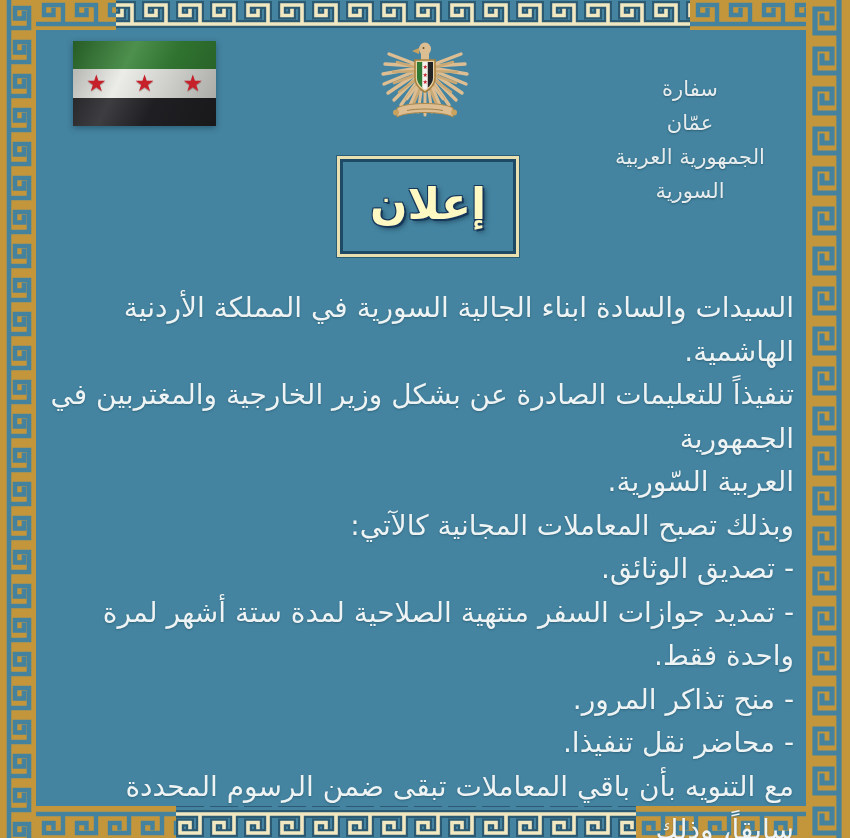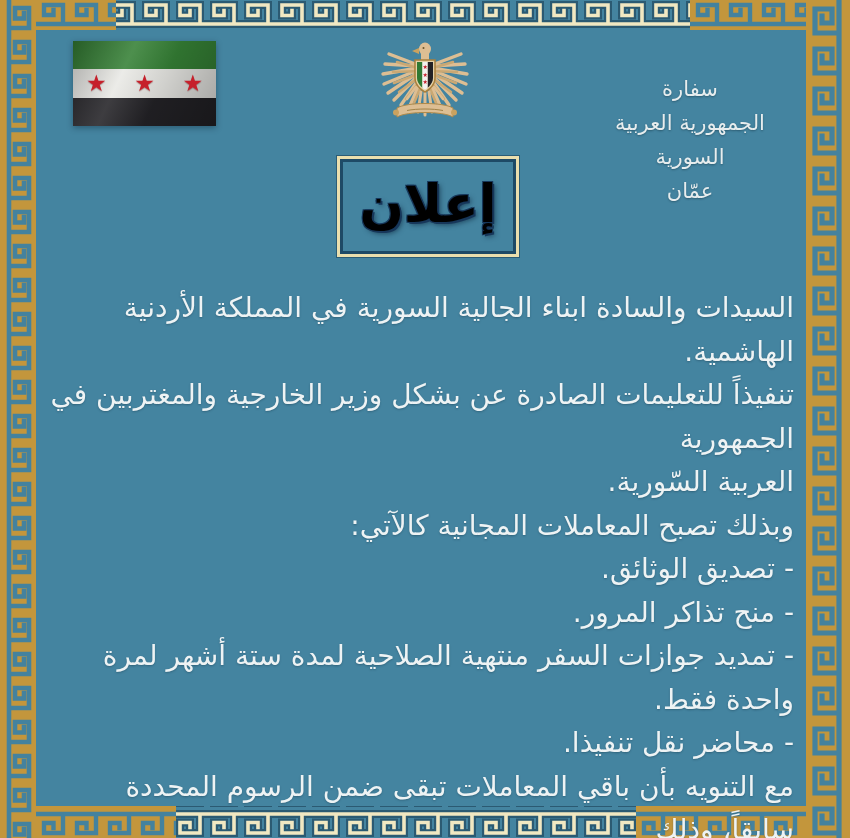--- a/index.html
+++ b/index.html
@@ -51,21 +51,21 @@
   
   .emblem{position:absolute;left:377px;top:36px;width:96px;height:92px;}
   
   .titlebox{
     position:absolute;left:337px;top:156px;width:176px;height:95px;
     border:3px solid #eadfae;
     box-shadow:0 0 0 1px rgba(30,70,95,.65), inset 0 0 0 3px #1e4a66;
     display:flex;align-items:center;justify-content:center;
   }
   .titlebox .t{
-    color:#000000;font-size:52px;font-weight:bold;direction:rtl;line-height:1;
+    color:#fef9c3;font-size:44px;font-weight:bold;direction:rtl;line-height:1;
     padding-bottom:6px;
     text-shadow:-1px -1px 0 #17375a,1px -1px 0 #17375a,-1px 1px 0 #17375a,
                  2px 2px 0 #17375a,3px 3px 5px rgba(8,30,50,.55);
   }
   
   .bodytext{
     position:absolute;top:286px;right:56px;left:48px;
     direction:rtl;text-align:right;
     color:#eef3f4;font-size:28px;line-height:43.5px;
     text-shadow:0 1px 2px rgba(20,50,65,.35);
@@ -211,33 +211,33 @@
       <rect x="45.4" y="24" width="5.4" height="28" fill="#f2f2ee"></rect>
       <rect x="50.8" y="24" width="5.4" height="28" fill="#232225"></rect>
       <text x="48.1" y="31" font-size="6" fill="#c4202c" text-anchor="middle" font-family="DejaVu Sans, sans-serif">★</text>
       <text x="48.1" y="38.5" font-size="6" fill="#c4202c" text-anchor="middle" font-family="DejaVu Sans, sans-serif">★</text>
       <text x="48.1" y="46" font-size="6" fill="#c4202c" text-anchor="middle" font-family="DejaVu Sans, sans-serif">★</text>
     </g>
   </svg>
 
   <div class="embassy">
     <div>سفارة</div>
+    <div>عمّان</div>
     <div>الجمهورية العربية السورية</div>
-    <div>عمّان</div>
   </div>
 
   <div class="titlebox">
     <div class="t">إعلان</div>
   </div>
 
   <div class="bodytext">
     <div>السيدات والسادة ابناء الجالية السورية في المملكة الأردنية الهاشمية.</div>
     <div>تنفيذاً للتعليمات الصادرة عن بشكل وزير الخارجية والمغتربين في الجمهورية</div>
     <div>العربية السّورية.</div>
     <div>وبذلك تصبح المعاملات المجانية كالآتي:</div>
     <div>- تصديق الوثائق.</div>
+    <div>- تمديد جوازات السفر منتهية الصلاحية لمدة ستة أشهر لمرة واحدة فقط.</div>
     <div>- منح تذاكر المرور.</div>
-    <div>- تمديد جوازات السفر منتهية الصلاحية لمدة ستة أشهر لمرة واحدة فقط.</div>
     <div>- محاضر نقل تنفيذا.</div>
     <div>مع التنويه بأن باقي المعاملات تبقى ضمن الرسوم المحددة سابقاً، وذلك</div>
   </div>
 
 </div>
 
 </body></html>

